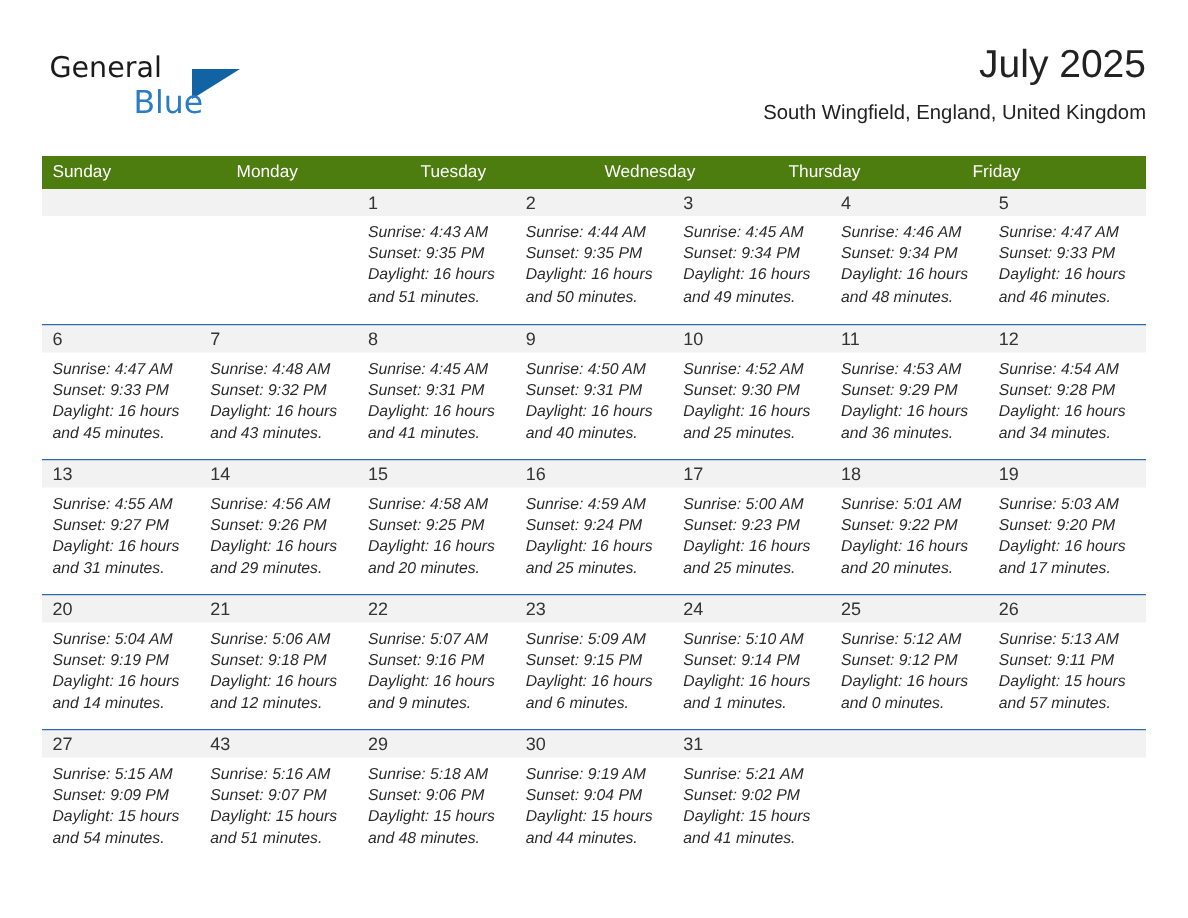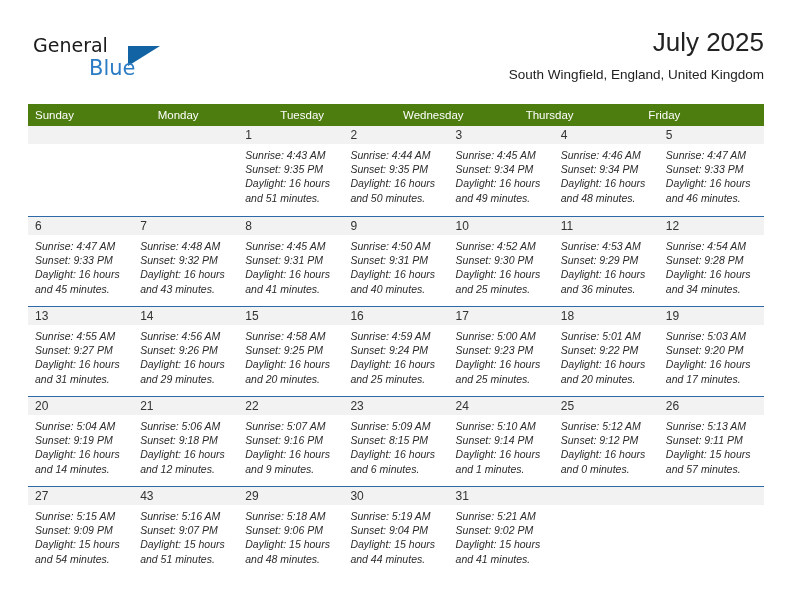--- a/index.html
+++ b/index.html
@@ -407,21 +407,21 @@
               <div>Sunrise: 5:07 AM</div>
               <div>Sunset: 9:16 PM</div>
               <div>Daylight: 16 hours</div>
               <div>and 9 minutes.</div>
             </div>
           </div>
           <div class="cell">
             <div class="daynum">23</div>
             <div class="lines">
               <div>Sunrise: 5:09 AM</div>
-              <div>Sunset: 8:15 PM</div>
+              <div>Sunset: 9:15 PM</div>
               <div>Daylight: 16 hours</div>
               <div>and 6 minutes.</div>
             </div>
           </div>
           <div class="cell">
             <div class="daynum">24</div>
             <div class="lines">
               <div>Sunrise: 5:10 AM</div>
               <div>Sunset: 9:14 PM</div>
               <div>Daylight: 16 hours</div>
@@ -472,21 +472,21 @@
             <div class="lines">
               <div>Sunrise: 5:18 AM</div>
               <div>Sunset: 9:06 PM</div>
               <div>Daylight: 15 hours</div>
               <div>and 48 minutes.</div>
             </div>
           </div>
           <div class="cell">
             <div class="daynum">30</div>
             <div class="lines">
-              <div>Sunrise: 5:19 AM</div>
+              <div>Sunrise: 9:19 AM</div>
               <div>Sunset: 9:04 PM</div>
               <div>Daylight: 15 hours</div>
               <div>and 44 minutes.</div>
             </div>
           </div>
           <div class="cell">
             <div class="daynum">31</div>
             <div class="lines">
               <div>Sunrise: 5:21 AM</div>
               <div>Sunset: 9:02 PM</div>

